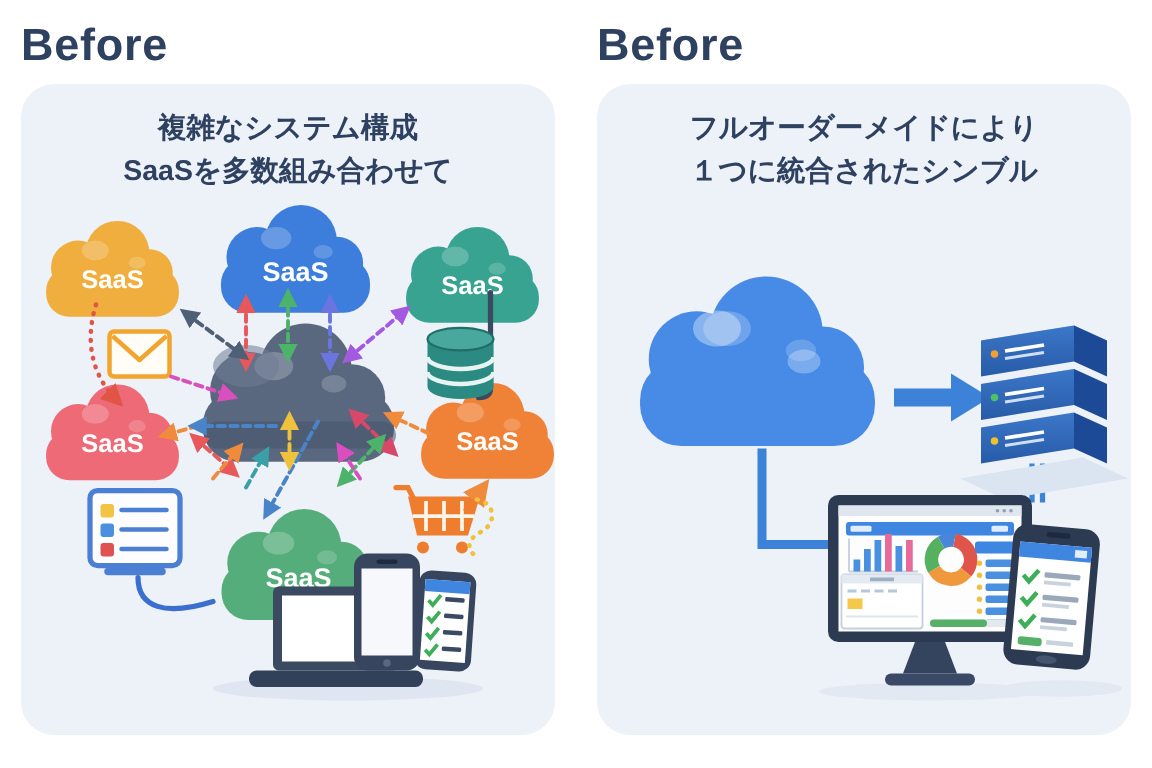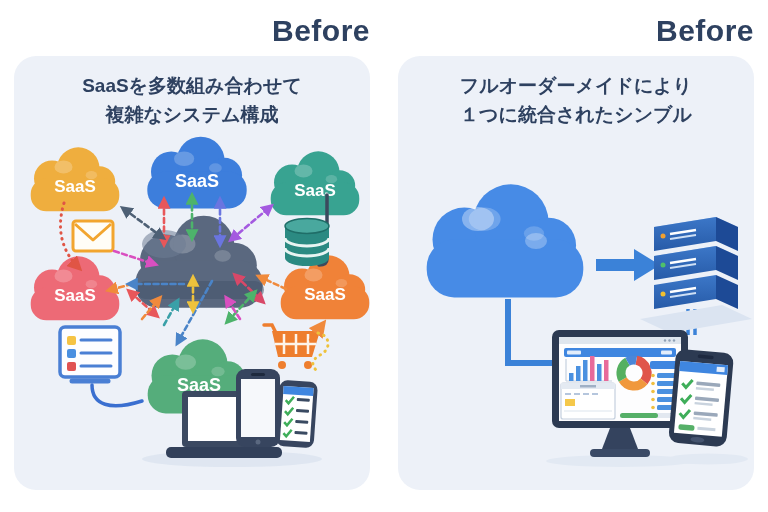--- a/index.html
+++ b/index.html
@@ -3,21 +3,21 @@
 <meta charset="utf-8">
 <style>
   html,body{margin:0;padding:0;}
   body{
     width:768px;height:512px;background:#ffffff;overflow:hidden;
     font-family:"Liberation Sans",sans-serif;
   }
   .page{display:flex;gap:28px;padding:0 14px;box-sizing:border-box;width:768px;height:512px;}
   .panel{width:356px;display:flex;flex-direction:column;}
   .panel-title{
-    margin:14px 0 8px;text-align:right;font-size:30px;font-weight:bold;
+    margin:14px 0 8px;text-align:left;font-size:30px;font-weight:bold;
     color:#2e4160;letter-spacing:.5px;
   }
   .card{
     background:#edf1f8;border-radius:22px;height:434px;box-sizing:border-box;
     padding-top:14px;overflow:hidden;
   }
   .desc{
     margin:2px 6px 0;text-align:center;font-size:19px;font-weight:bold;
     color:#2e4160;line-height:1.5;
   }
@@ -29,22 +29,22 @@
 </style>
 </head>
 <body>
 
 <div class="page">
 
   <div class="panel">
     <h2 class="panel-title">Before</h2>
     <div class="card">
       <p class="desc">
+        <span>複雑なシステム構成</span>
         <span>SaaSを多数組み合わせて</span>
-        <span>複雑なシステム構成</span>
       </p>
       <svg width="356" height="354" viewBox="0 0 356 354">
         <defs>
           <symbol id="cloud" overflow="visible">
             <circle cx="-28" cy="-8" r="22"></circle>
             <circle cx="4" cy="-20" r="26"></circle>
             <circle cx="30" cy="-4" r="19"></circle>
             <rect x="-54" y="-8" width="108" height="40" rx="19"></rect>
             <ellipse cx="-14" cy="-22" rx="11" ry="8" fill="#ffffff" fill-opacity="0.22"></ellipse>
             <ellipse cx="20" cy="-12" rx="7" ry="5" fill="#ffffff" fill-opacity="0.18"></ellipse>

